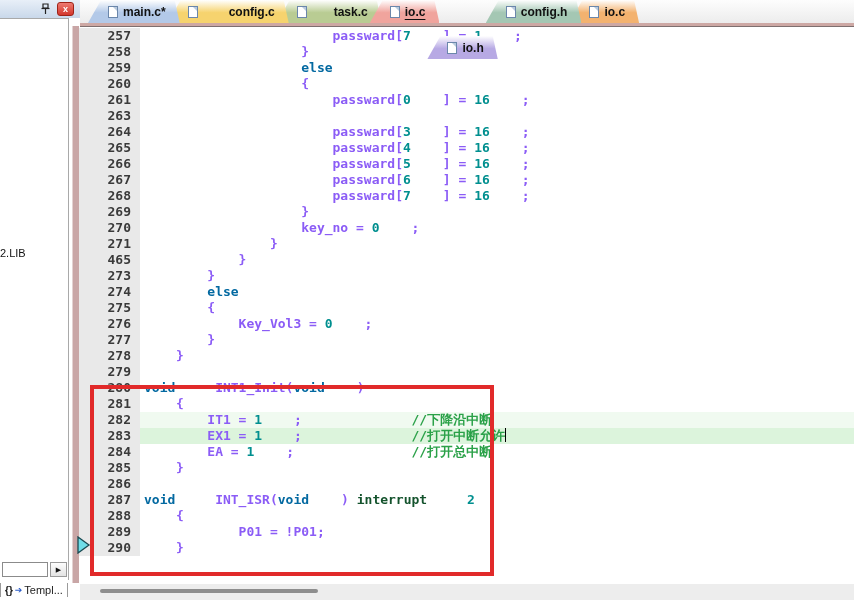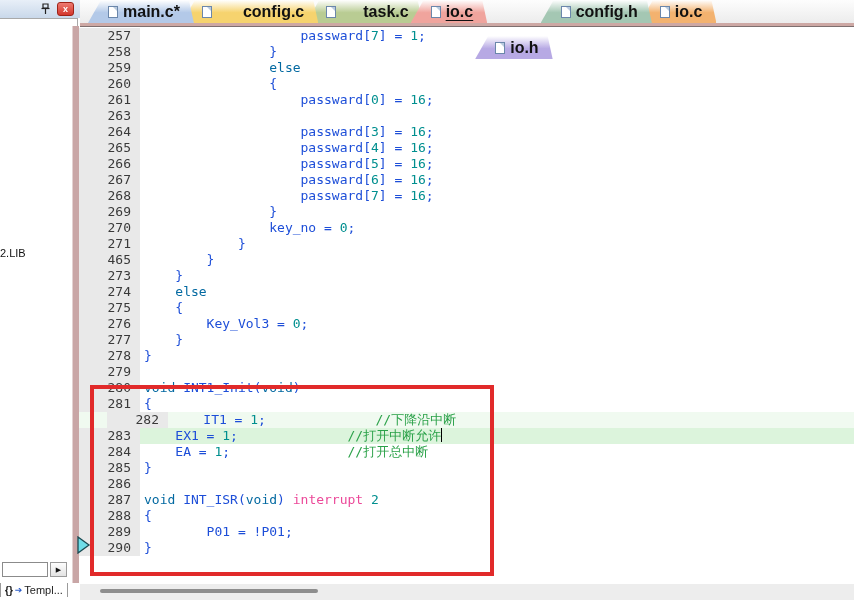--- a/index.html
+++ b/index.html
@@ -10,21 +10,21 @@
   
   #titlebar-corner { position:absolute; left:0; top:0; width:80px; height:18px;
     background:linear-gradient(180deg,#e8eff8,#c9d8ea); display:flex; align-items:center;
     justify-content:flex-end; gap:6px; padding-right:6px; }
   #pin-btn { width:12px; height:13px; display:flex; align-items:center; justify-content:center; }
   #close-btn { width:17px; height:14px; background:linear-gradient(180deg,#ee7a72,#d3372c);
     border:1px solid #9e2218; border-radius:3px; color:#fff; font-size:9px; font-weight:bold;
     display:flex; align-items:center; justify-content:center; line-height:1; }
 
   
-  #left-panel { position:absolute; left:0; top:18px; width:78px; height:562px;
+  #left-panel { position:absolute; left:0; top:18px; width:69px; height:562px;
     background:#fff; border-top:1px solid #a9a9a9; border-right:1px solid #a9a9a9; }
   #tree-item { position:absolute; left:0px; top:228px; font-size:11px; color:#111;
     white-space:nowrap; overflow:hidden; width:66px; }
   #panel-hscroll { position:absolute; left:2px; top:543px; width:46px; height:15px;
     background:#fff; border:1px solid #8b8b8b; }
   #panel-scroll-right { position:absolute; left:50px; top:543px; width:17px; height:15px;
     background:linear-gradient(180deg,#fdfdfd,#e3e3e3); border:1px solid #9a9a9a;
     font-size:7px; color:#111; display:flex; align-items:center; justify-content:center; }
 
   
@@ -44,42 +44,42 @@
   #tab-bar { position:absolute; left:80px; top:0; width:774px; height:26px;
     background:linear-gradient(180deg,#fdfdfd,#ececec);
     border-bottom:3px solid #cda8a4; }
   #tab-bar::after { content:''; position:absolute; left:0; bottom:-4px; width:100%; height:1px;
     background:#7e6f6f; }
   #tabs-row { position:absolute; left:8px; bottom:0; height:23px; display:flex; }
   .tab { position:relative; height:23px; margin-left:-12px; padding:0 14px 0 20px;
     display:flex; align-items:center; gap:5px;
     clip-path:polygon(13px 0, calc(100% - 5px) 0, 100% 100%, 0 100%); }
   .tab:first-child { margin-left:0; }
-  .tab-label { font-size:16px; color:#111; font-weight:600; white-space:nowrap; }
+  .tab-label { font-size:12px; color:#111; font-weight:600; white-space:nowrap; }
   .tab.active .tab-label { font-weight:bold; text-decoration:underline; text-underline-offset:3px; }
   .doc-icon { width:10px; height:12px; background:#fff; border:1px solid #6b87ab;
     position:relative; flex:0 0 auto; }
   .doc-icon::before { content:''; position:absolute; top:0; right:0;
     border-style:solid; border-width:0 4px 4px 0; border-color:#b9cade #b9cade transparent transparent; }
 
   
   #editor { position:absolute; left:79px; top:28px; width:775px; height:548px;
     background:#fff; font-family:"DejaVu Sans Mono","Liberation Mono",monospace;
-    font-size:13px; }
+    font-size:13px;font-weight:bold; }
   .line { height:16px; line-height:16px; white-space:pre; display:flex; }
-  .line.hl1 { background:#f0faf0;padding-left:28px; }
+  .line.hl1 { background:#f0faf0; }
   .line.hl2 { background:#dcf4dc; }
   .ln { flex:0 0 61px; background:#e9e9e9; color:#3a3a3a; text-align:right;
     padding-right:9px; }
   .codetxt { padding-left:4px; }
-  .tk-p { color:#1d4ed8; }
+  .tk-p { color:#8b5cf6;margin-left:32px; }
   .tk-k { color:#0369a1; }
   .tk-n { color:#008f8f; }
   .tk-c { color:#2aa148; }
-  .tk-i { color:#ec4899; }
+  .tk-i { color:#14532d; }
   .caret { display:inline-block; width:1px; height:14px; background:#000; vertical-align:-2px; }
 
   
   #annotation-rect { position:absolute; left:90px; top:385px; width:404px; height:191px;
     border:4px solid #e12a2a; pointer-events:none; z-index:20; }
 
   
   #h-scrollbar { position:absolute; left:80px; top:584px; width:774px; height:16px;
     background:#ededed; }
   #h-thumb { position:absolute; left:20px; top:5px; width:218px; height:4px;

